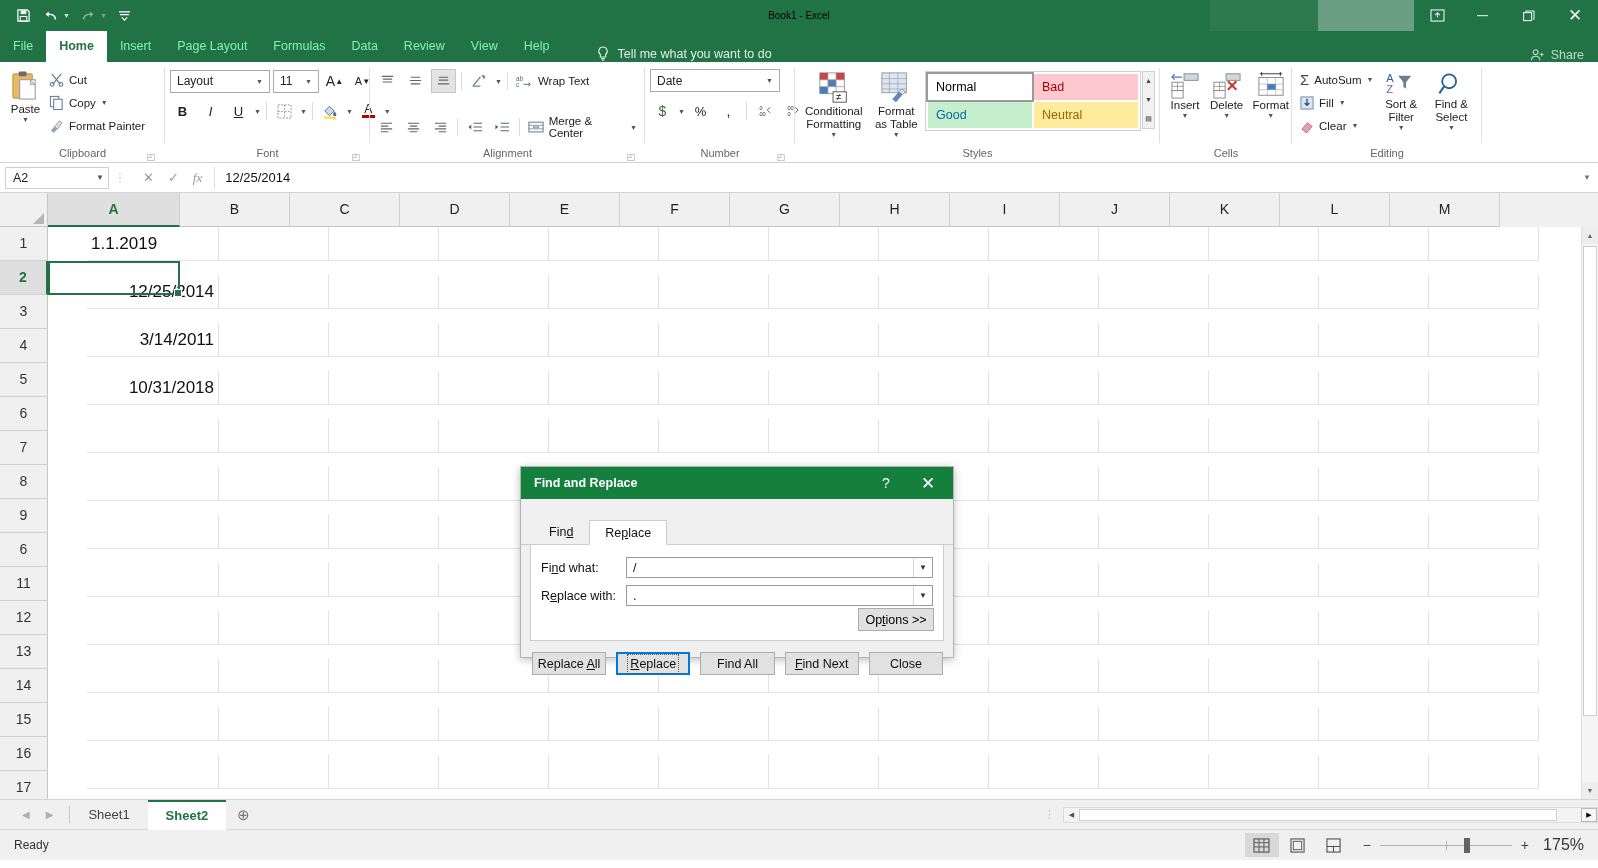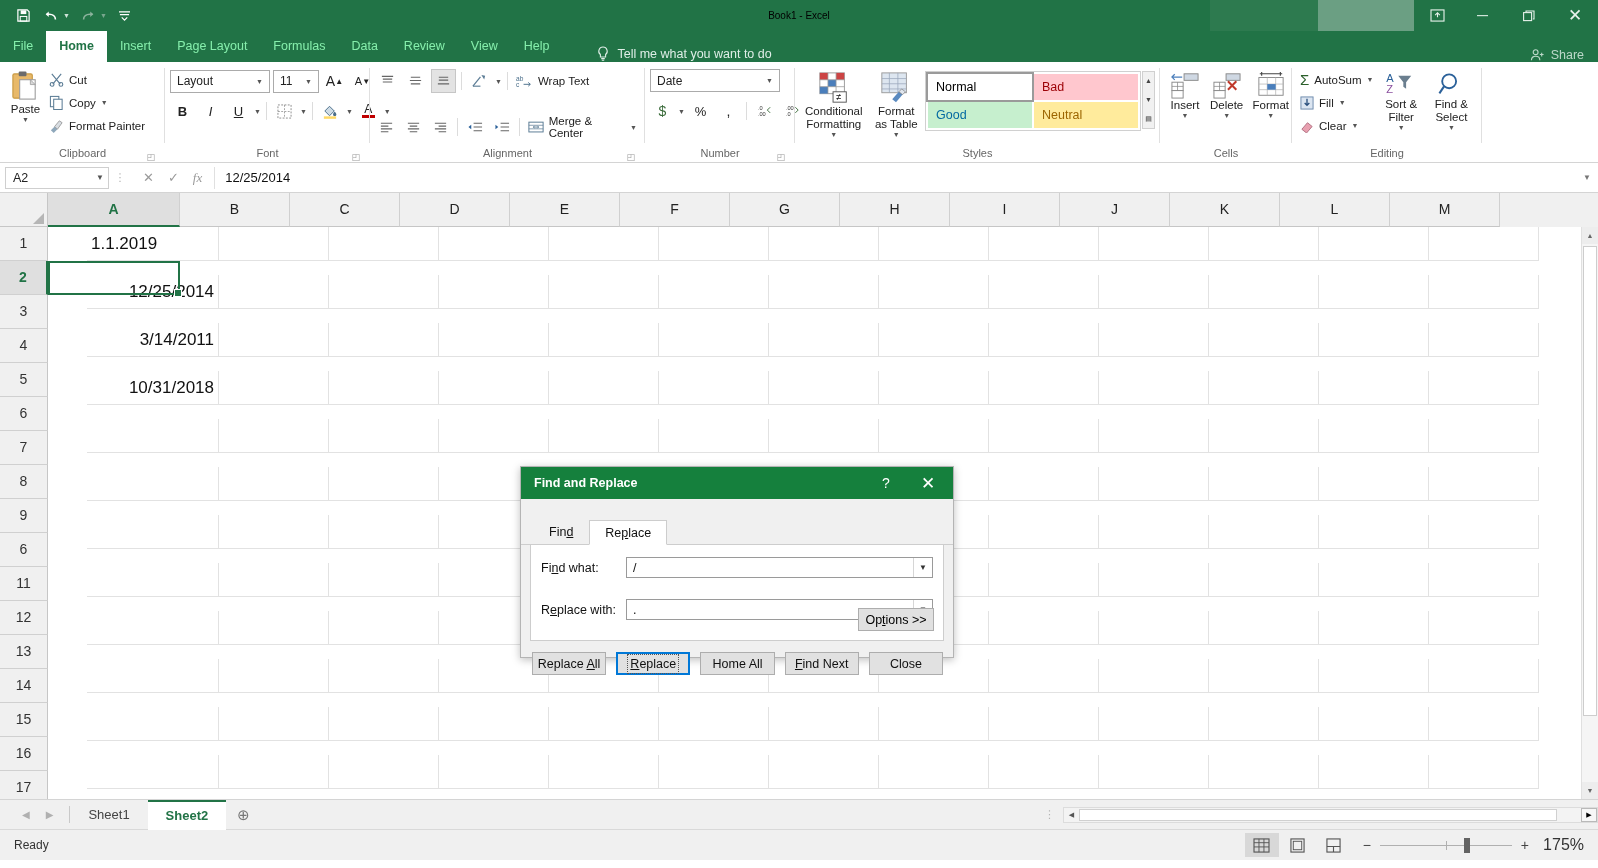--- a/index.html
+++ b/index.html
@@ -215,21 +215,21 @@
   .dlg-tbtn.x { font-size: 17px; font-weight: 300; }
 
   .dlg-tabs { display: flex; align-items: center; height: 26px; padding-left: 12px;
     border-bottom: 1px solid #cdcdcd; margin-top: 20px; }
   .dtab { padding: 0 15px; height: 23px; line-height: 23px; font-size: 12.5px; color: #111;
     border: 1px solid transparent; }
   .dtab.active { background: #fff; border: 1px solid #cdcdcd; border-bottom: 1px solid #fff;
     height: 25px; line-height: 24px; margin-bottom: -1px; }
   .dlg-panel { background: #fff; margin: 0 9px; border: 1px solid #cdcdcd; border-top: none;
     height: 96px; padding: 12px 10px 0 10px; position: relative; }
-  .frow { display: flex; align-items: center; margin-bottom: 21px; }
+  .frow { display: flex; align-items: center; margin-bottom: 7px; }
   .flabel { width: 85px; font-size: 12.5px; color: #111; }
   .fcombo { flex: 1; height: 21px; border: 1px solid #9a9a9a; background: #fff; display: flex;
     align-items: center; }
   .fcombo .fval { flex: 1; padding-left: 6px; font-size: 12.5px; color: #111; }
   .fcombo .fbtnc { width: 19px; height: 19px; display: flex; align-items: center; justify-content: center;
     font-size: 8px; color: #333; border-left: 1px solid #d6d6d6; }
   .opt-btn { position: absolute; right: 9px; bottom: 9px; width: 76px; height: 23px;
     border: 1px solid #adadad; background: #e1e1e1; font-size: 12.5px; display: flex;
     align-items: center; justify-content: center; }
   .dlg-btns { display: flex; gap: 10px; padding: 11px 10px 0 11px; }
@@ -1105,21 +1105,21 @@
       </div>
     </div>
     <div class="dlg-btns">
       <div class="dbtn">
           <span>Replace <u>A</u>ll</span>
         </div>
       <div class="dbtn focus">
           <span><u>R</u>eplace</span>
         </div>
       <div class="dbtn">
-          <span>Home All</span>
+          <span>Find All</span>
         </div>
       <div class="dbtn">
           <span><u>F</u>ind Next</span>
         </div>
       <div class="dbtn">
           <span>Close</span>
         </div>
     </div>
   </div>
 

